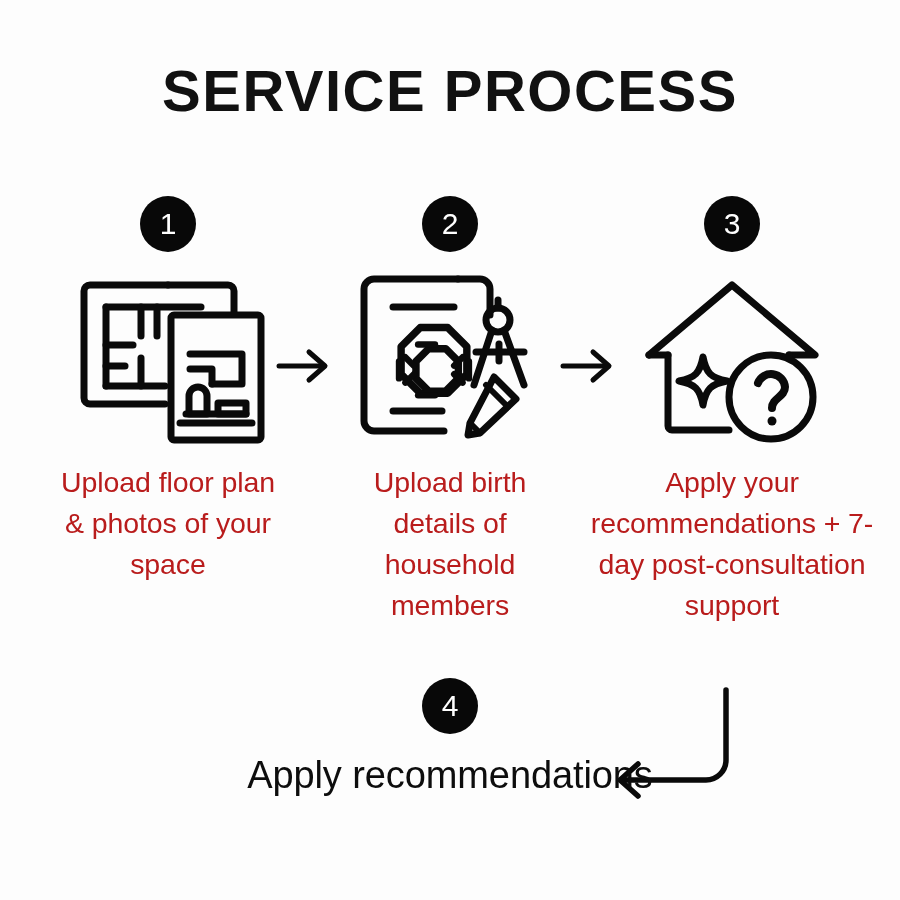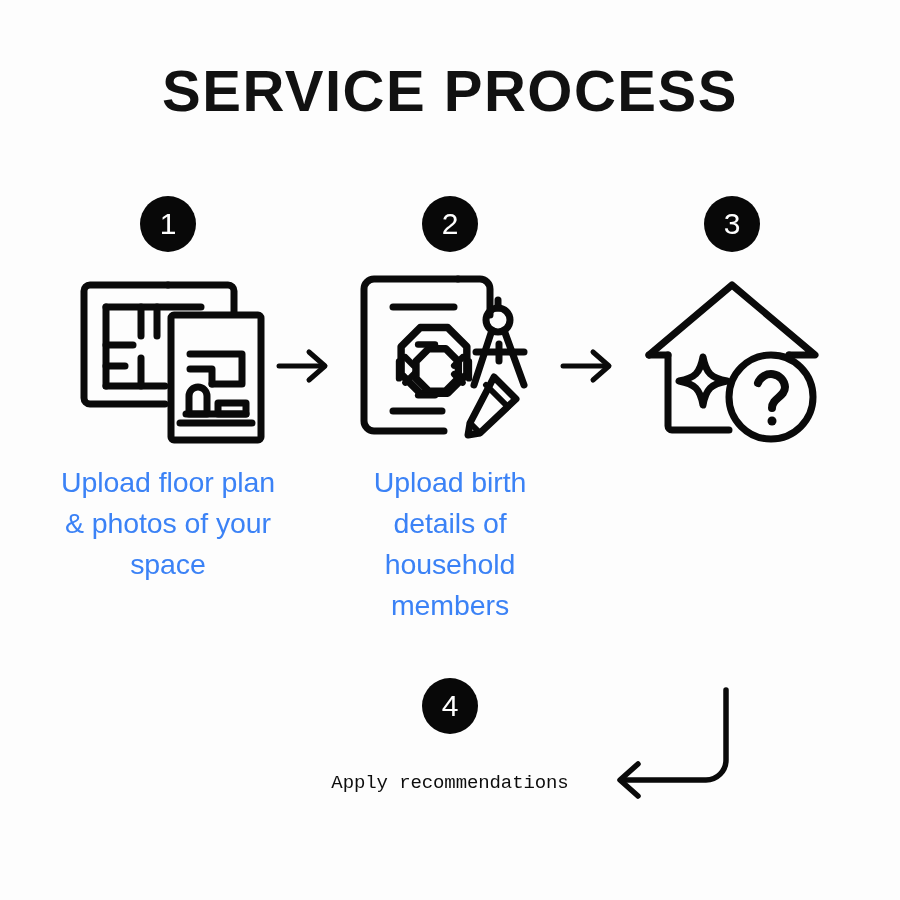--- a/index.html
+++ b/index.html
@@ -76,21 +76,21 @@
     justify-content: center;
   }
 
   .caption {
     margin-top: 18px;
     text-align: center;
     font-family: "Liberation Sans", sans-serif;
     font-size: 28.5px;
     font-weight: normal;
     line-height: 41px;
-    color: #3b82f6;
+    color: #b91c1c;
     letter-spacing: -0.1px;
   }
   .caption-narrow { width: 230px; }
   .caption-wide { width: 290px; }
 
   
   .connector {
     position: absolute;
     top: 345px;
     width: 60px;
@@ -104,25 +104,25 @@
     position: absolute;
     left: 0;
     top: 678px;
     width: 900px;
     display: flex;
     flex-direction: column;
     align-items: center;
   }
   .step-4 .badge { margin-left: 0px; }
   .step-4-caption {
-    margin-top: 28px;
+    margin-top: 20px;
     width: 760px;
     text-align: center;
-    font-family: Liberation Mono, monospace;
-    font-size: 19px;
+    font-family: Liberation Sans, sans-serif;
+    font-size: 38px;
     line-height: 42px;
     color: #0d0d0d;
     letter-spacing: -0.1px;
   }
   .elbow-arrow {
     position: absolute;
     left: 600px;
     top: 676px;
     width: 160px;
     height: 130px;
@@ -234,20 +234,21 @@
         <path d="M152 82 V92"></path>
         <path d="M12 82 H31"></path>
 
         <path d="M66 84 C69 100 74 105 90 108 C74 111 69 116 66 132 C63 116 58 111 42 108 C58 105 63 100 66 84 Z" fill="#fdfdfd"></path>
 
         <circle cx="134" cy="124" r="42" fill="#fdfdfd"></circle>
         <path d="M121 110 a14 14 0 0 1 27 4 c0 10 -13 11 -13 21" stroke-width="8"></path>
         <circle cx="135" cy="148" r="4.5" fill="#0a0a0a" stroke="none"></circle>
       </svg>
     </div>
+    <div class="caption caption-wide">Apply your recommendations + 7-day post-consultation support</div>
   </div>
 
   <div class="elbow-arrow">
     <svg width="160" height="130" viewBox="0 0 160 130" fill="none" stroke="#0a0a0a" stroke-width="5.5" stroke-linecap="round" stroke-linejoin="round">
       <path d="M126 14 V84 a20 20 0 0 1 -20 20 H22"></path>
       <path d="M38 88 L20 104 L38 120"></path>
     </svg>
   </div>
 
   <div class="step-4">

